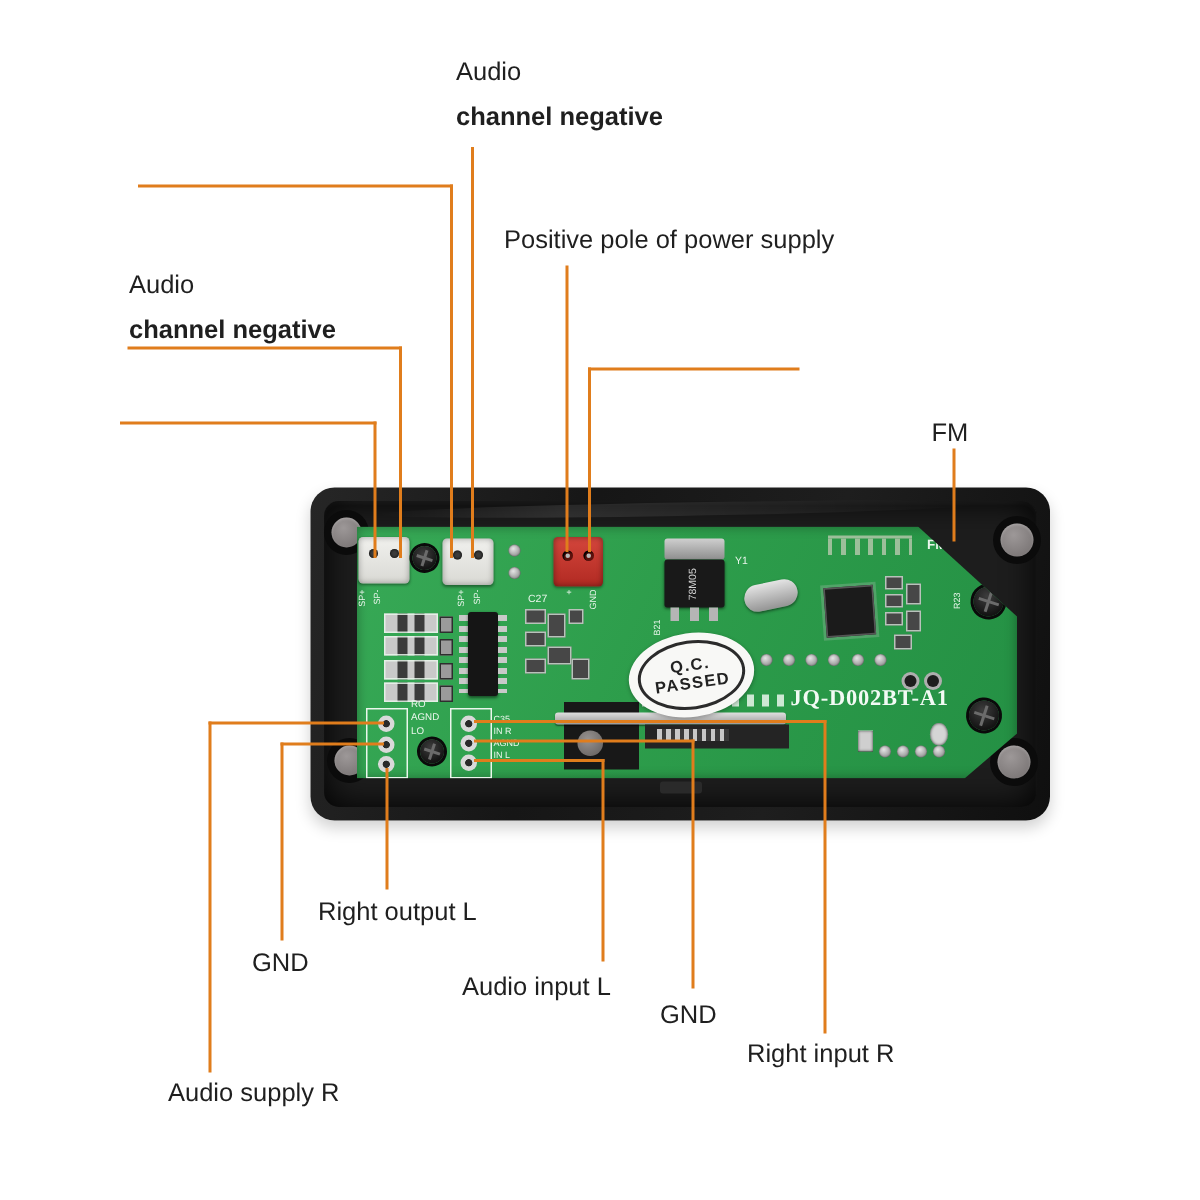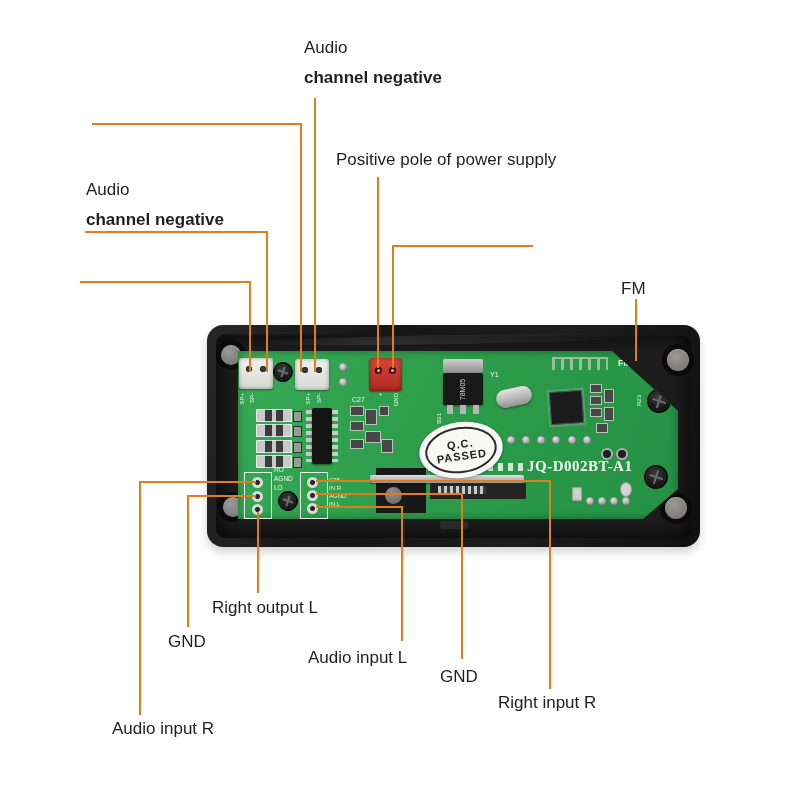--- a/index.html
+++ b/index.html
@@ -110,21 +110,21 @@
   <div class="lbl" style="left:86px;top:180px;">
     <span>Audio</span>
     <span class="l2">channel negative</span>
   </div>
   <div class="lbl" style="left:621px;top:279px;">FM</div>
   <div class="lbl" style="left:212px;top:598px;">Right output L</div>
   <div class="lbl" style="left:168px;top:632px;">GND</div>
   <div class="lbl" style="left:308px;top:648px;">Audio input L</div>
   <div class="lbl" style="left:440px;top:667px;">GND</div>
   <div class="lbl" style="left:498px;top:693px;">Right input R</div>
-  <div class="lbl" style="left:112px;top:719px;">Audio input R</div>
+  <div class="lbl" style="left:112px;top:719px;">Audio supply R</div>
 
   <div class="cl h" style="left:92px;top:123px;width:210px;"></div>
   <div class="cl v" style="left:300px;top:123px;height:249px;"></div>
   <div class="cl v" style="left:314px;top:98px;height:274px;"></div>
   <div class="cl h" style="left:85px;top:231px;width:183px;"></div>
   <div class="cl v" style="left:266px;top:231px;height:141px;"></div>
   <div class="cl h" style="left:80px;top:281px;width:171px;"></div>
   <div class="cl v" style="left:249px;top:281px;height:91px;"></div>
   <div class="cl v" style="left:377px;top:177px;height:191px;"></div>
   <div class="cl h" style="left:392px;top:245px;width:141px;"></div>

